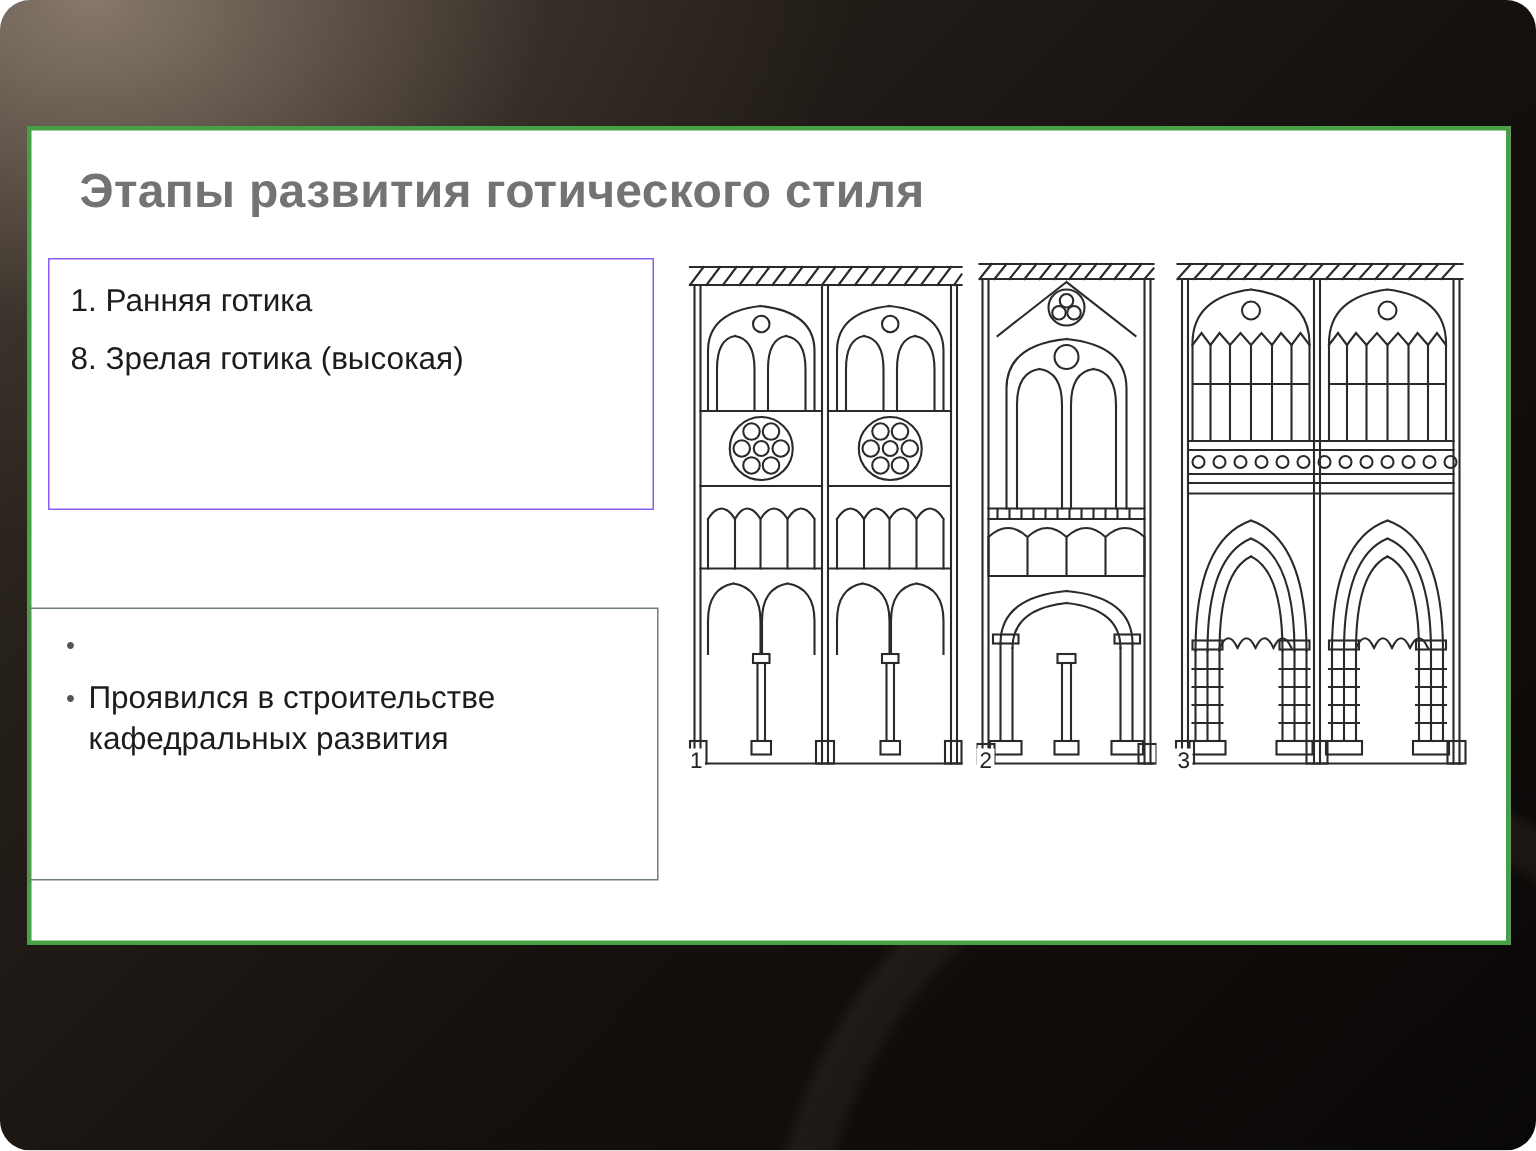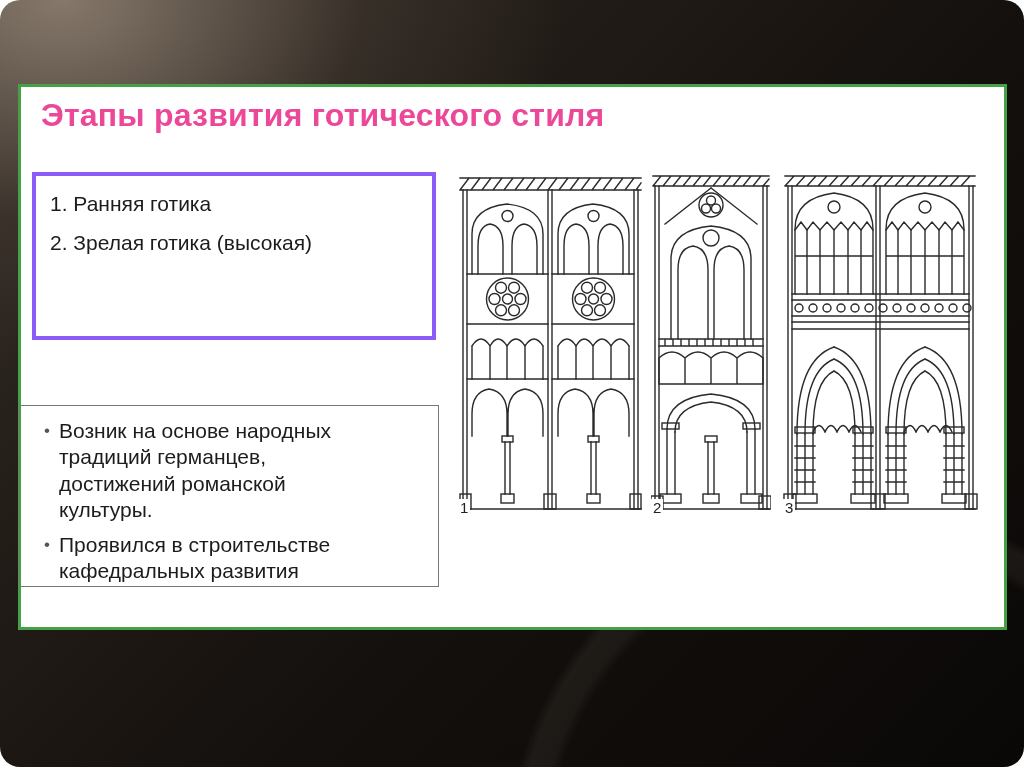--- a/index.html
+++ b/index.html
@@ -16,28 +16,28 @@
   }
   .slide{
     position:absolute;
     left:18px;top:84px;
     width:989px;height:546px;
     background:#ffffff;
     border:3px solid #46a046;
     box-sizing:border-box;
   }
   .title{
-    position:absolute;left:20px;top:10px;margin:0;
-    font-size:32px;font-weight:bold;color:#ec4899;
+    position:absolute;left:20px;top:10px;margin:12px;
+    font-size:32px;font-weight:bold;color:#737373;
     letter-spacing:0.2px;
   }
   .stages-box{
     position:absolute;left:11px;top:85px;
     width:404px;height:168px;
-    border:4px solid #8b5cf6;
+    border:1px solid #8b5cf6;
     box-sizing:border-box;
     padding:10px 14px;
     color:#1c1c1c;font-size:21px;line-height:1.3;
   }
   .stage-item{margin:4px 0 12px 0;max-width:330px;}
   .notes-box{
     position:absolute;left:-2px;top:318px;
     width:420px;height:182px;
     border:1px solid #6f7f6f;
     box-sizing:border-box;
@@ -60,27 +60,26 @@
 </head>
 <body>
 
 <div class="screen">
   <div class="slide">
 
     <h1 class="title">Этапы развития готического стиля</h1>
 
     <div class="stages-box">
       <div class="stage-item">1. Ранняя готика</div>
-      <div class="stage-item">2. Зрелая готика (высокая)</div>
+      <div class="stage-item">8. Зрелая готика (высокая)</div>
     </div>
 
     <div class="notes-box">
       <div class="note">
         <span class="dot">•</span>
-        <span class="note-text">Возник на основе народных традиций германцев, достижений романской культуры.</span>
       </div>
       <div class="note">
         <span class="dot">•</span>
         <span class="note-text">Проявился в строительстве кафедральных развития</span>
       </div>
     </div>
 
     <figure class="figure fig1">
       <svg viewBox="0 0 185 348" preserveAspectRatio="none">
         <g stroke="#2a2a2a" fill="none" stroke-width="1.4" stroke-linecap="square">

